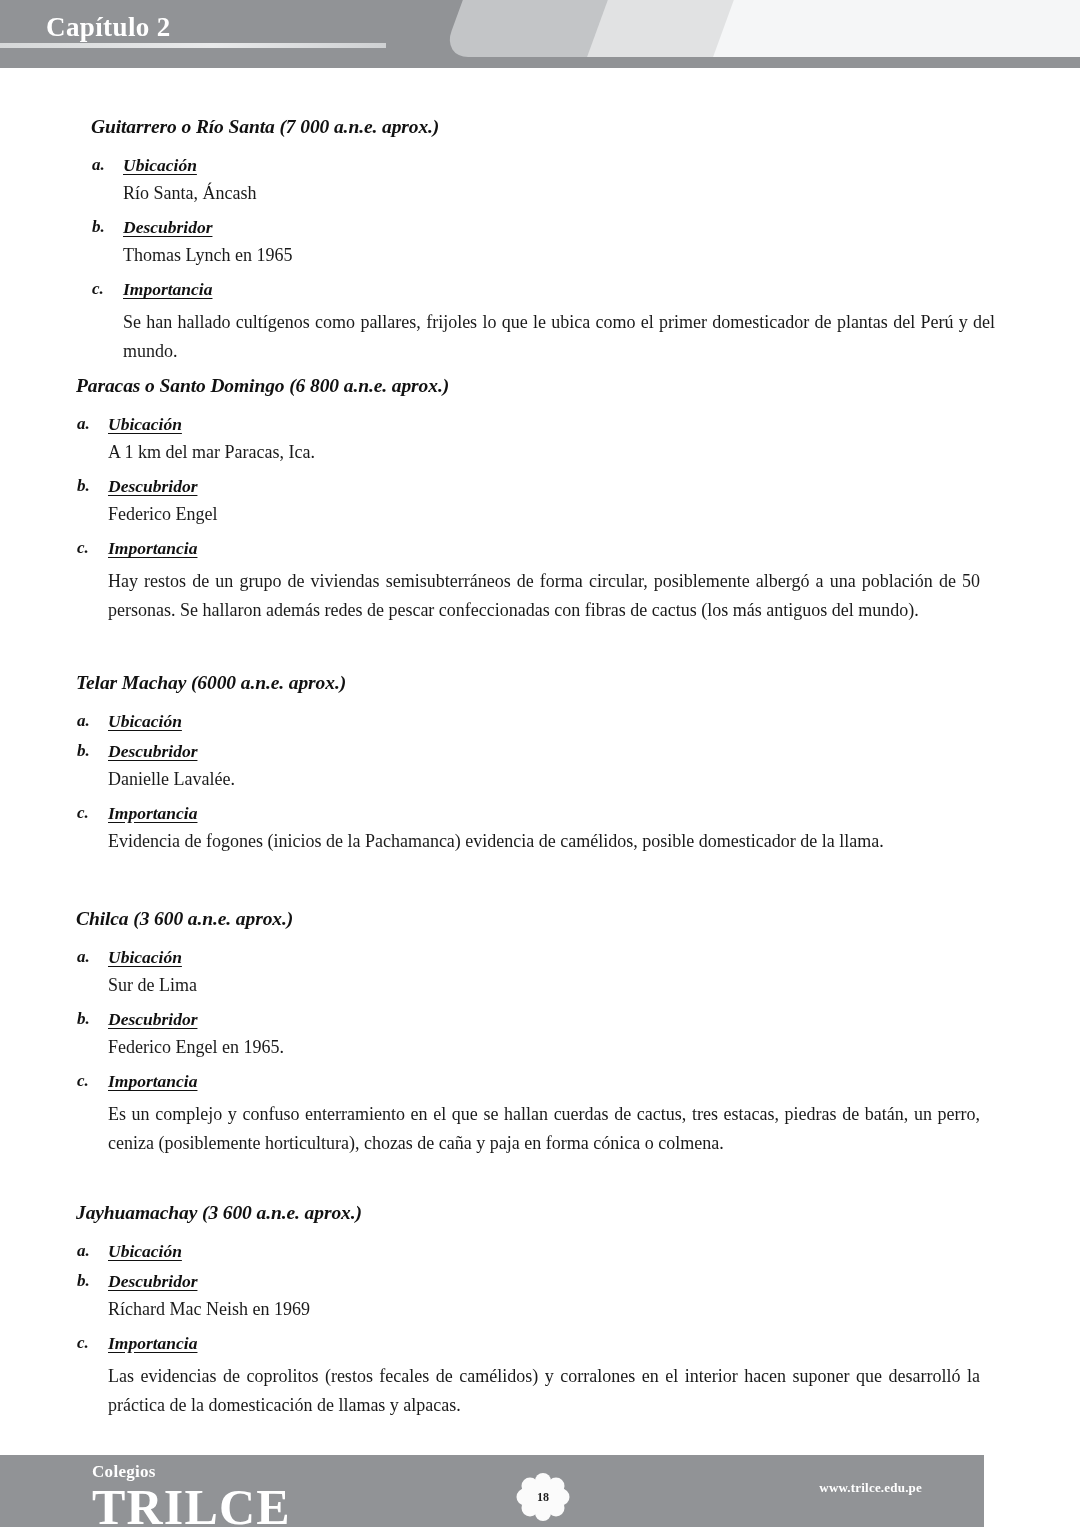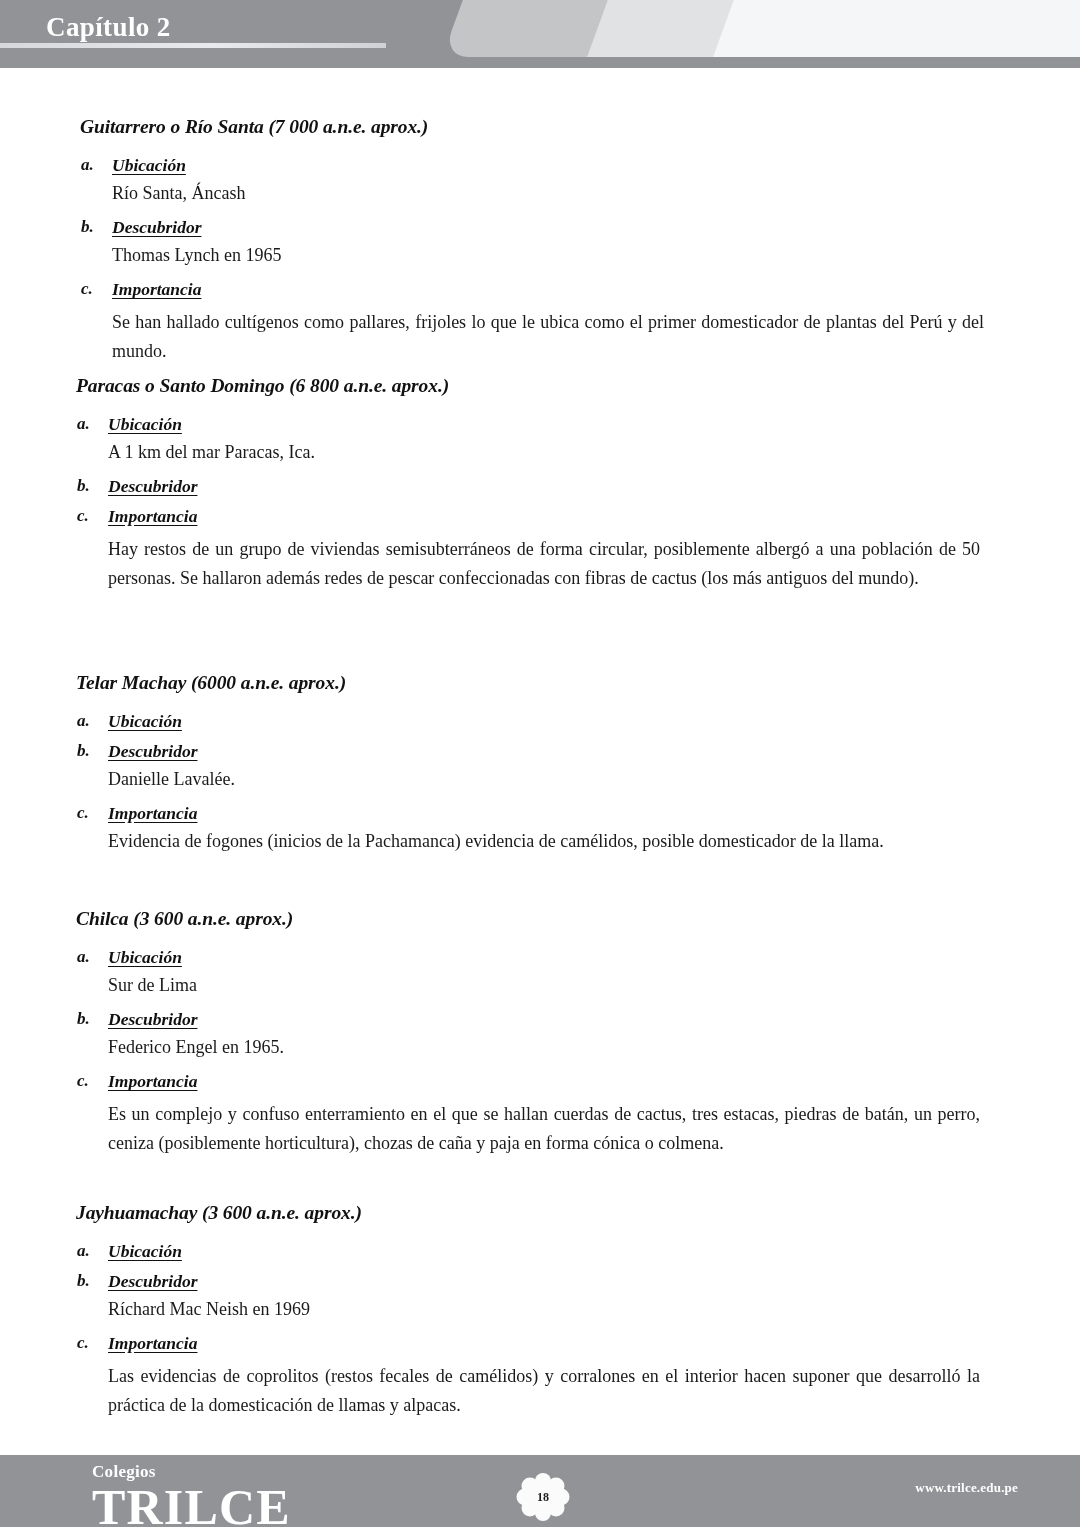--- a/index.html
+++ b/index.html
@@ -132,21 +132,21 @@
   .gap-title-item  { margin-top: 17px; }
   .gap-item        { margin-top: 9px; }
   .gap-label-text  { margin-top: 3px; }
   .gap-label-text-wide { margin-top: 8px; }
 
   
   .page-footer {
     position: absolute;
     left: 0;
     top: 1455px;
-    width: 1080px;
+    width: 984px;
     height: 72px;
     background: #919396;
   }
   .footer-logo {
     position: absolute;
     left: 92px;
     top: 8px;
     color: #ffffff;
     line-height: 1;
   }
@@ -200,21 +200,21 @@
   <div class="header-bands">
     <div class="band band-1"></div>
     <div class="band band-2"></div>
     <div class="band band-3"></div>
   </div>
   <div class="header-title">Capítulo 2</div>
   <div class="header-rule"></div>
 </div>
 
 <div class="content" id="content-root">
-    <div class="section" style="position: absolute; left: 80px; width: 906px; top: 48px;">
+    <div class="section" style="position: absolute; left: 91px; width: 906px; top: 48px;">
       <div class="section-title">Guitarrero o Río Santa (7 000 a.n.e. aprox.)</div>
       <div class="item gap-title-item">
         <div class="item-marker">a.</div>
         <div class="item-body"><span class="item-label">Ubicación</span><div class="item-text gap-label-text nojustify">Río Santa, Áncash</div></div>
       </div>
       <div class="item gap-item">
         <div class="item-marker">b.</div>
         <div class="item-body"><span class="item-label">Descubridor</span><div class="item-text gap-label-text nojustify">Thomas Lynch en 1965</div></div>
       </div>
       <div class="item gap-item">
@@ -223,21 +223,21 @@
       </div>
     </div>
     <div class="section" style="position: absolute; left: 76px; width: 906px; top: 307px;">
       <div class="section-title">Paracas o Santo Domingo (6 800 a.n.e. aprox.)</div>
       <div class="item gap-title-item">
         <div class="item-marker">a.</div>
         <div class="item-body"><span class="item-label">Ubicación</span><div class="item-text gap-label-text nojustify">A 1 km del mar Paracas, Ica.</div></div>
       </div>
       <div class="item gap-item">
         <div class="item-marker">b.</div>
-        <div class="item-body"><span class="item-label">Descubridor</span></div>
+        <div class="item-body"><span class="item-label">Descubridor</span><div class="item-text gap-label-text nojustify">Federico Engel</div></div>
       </div>
       <div class="item gap-item">
         <div class="item-marker">c.</div>
         <div class="item-body"><span class="item-label">Importancia</span><div class="item-text gap-label-text-wide">Hay restos de un grupo de viviendas semisubterráneos de forma circular, posiblemente albergó a una población de 50 personas. Se hallaron además redes de pescar confeccionadas con fibras de cactus (los más antiguos del mundo).</div></div>
       </div>
     </div>
     <div class="section" style="position: absolute; left: 76px; width: 906px; top: 604px;">
       <div class="section-title">Telar Machay (6000 a.n.e. aprox.)</div>
       <div class="item gap-title-item">
         <div class="item-marker">a.</div>

